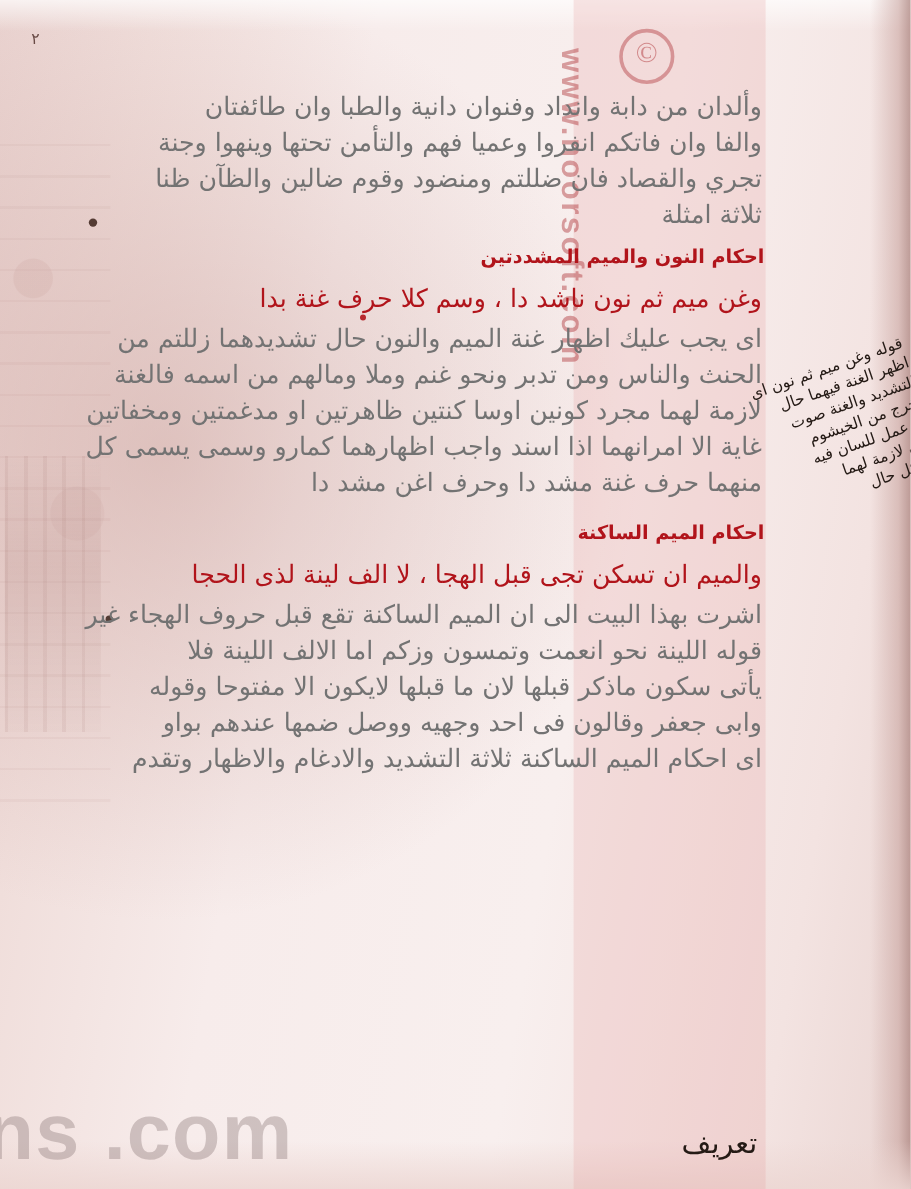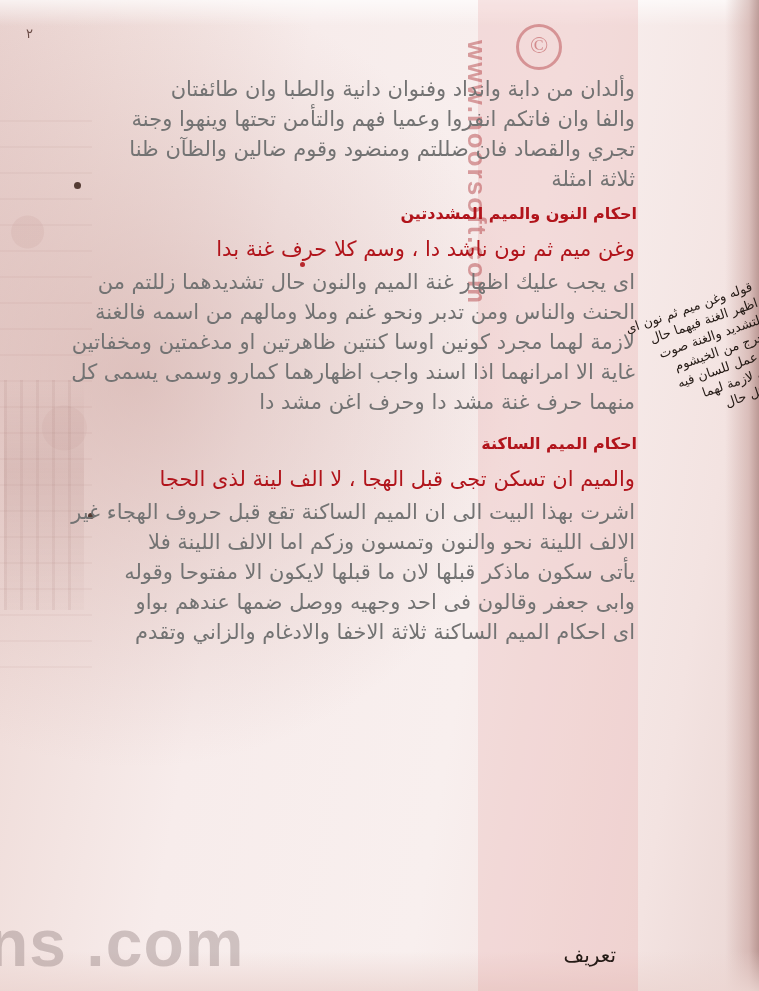--- a/index.html
+++ b/index.html
@@ -151,23 +151,23 @@
     line-height: 34px;
     padding-top: 3px;
     padding-bottom: 3px;
     direction: rtl;
   }
   .spacer-sm { height: 7px; }
   .spacer-xs { height: 3px; }
   .catchword {
     position: absolute;
     bottom: 24px;
-    right: 143px;
-    direction: rtl;
-    font-size: 20px;
+    right: 128px;
+    direction: rtl;
+    font-size: 24px;
     color: #241a15;
     font-family: "DejaVu Sans", sans-serif;
   }
   
   .margin-gloss {
     position: absolute;
     top: 278px;
     right: 10px;
     width: 190px;
     transform: rotate(-19deg);
@@ -237,25 +237,25 @@
     <div class="line body">لازمة لهما مجرد كونين اوسا كنتين ظاهرتين او مدغمتين ومخفاتين</div>
     <div class="line body">غاية الا امرانهما اذا اسند واجب اظهارهما كمارو وسمى يسمى كل</div>
     <div class="line body">منهما حرف غنة مشد دا وحرف اغن مشد دا</div>
 
     <div class="spacer-sm"></div>
     <div class="heading">احكام الميم الساكنة</div>
 
     <div class="line rubric">والميم ان تسكن تجى قبل الهجا ، لا الف لينة لذى الحجا</div>
     <div class="spacer-xs"></div>
     <div class="line body">اشرت بهذا البيت الى ان الميم الساكنة تقع قبل حروف الهجاء غير</div>
-    <div class="line body">الالف اللينة نحو والنون وتمسون وزكم اما الالف اللينة فلا</div>
+    <div class="line body">قوله اللينة نحو انعمت وتمسون وزكم اما الالف اللينة فلا</div>
     <div class="line body">يأتى سكون ماذكر قبلها لان ما قبلها لايكون الا مفتوحا وقوله</div>
     <div class="line body">وابى جعفر وقالون فى احد وجهيه ووصل ضمها عندهم بواو</div>
 
-    <div class="line body">اى احكام الميم الساكنة ثلاثة الاخفا والادغام والزاني وتقدم</div>
+    <div class="line body">اى احكام الميم الساكنة ثلاثة التشديد والادغام والاظهار وتقدم</div>
 
   </div>
 
   <div class="margin-gloss">
     <div class="mline">قوله وغن ميم ثم نون اى</div>
     <div class="mline">اظهر الغنة فيهما حال</div>
     <div class="mline">التشديد والغنة صوت</div>
     <div class="mline">يخرج من الخيشوم</div>
     <div class="mline">ولا عمل للسان فيه</div>
     <div class="mline">وهى لازمة لهما</div>

